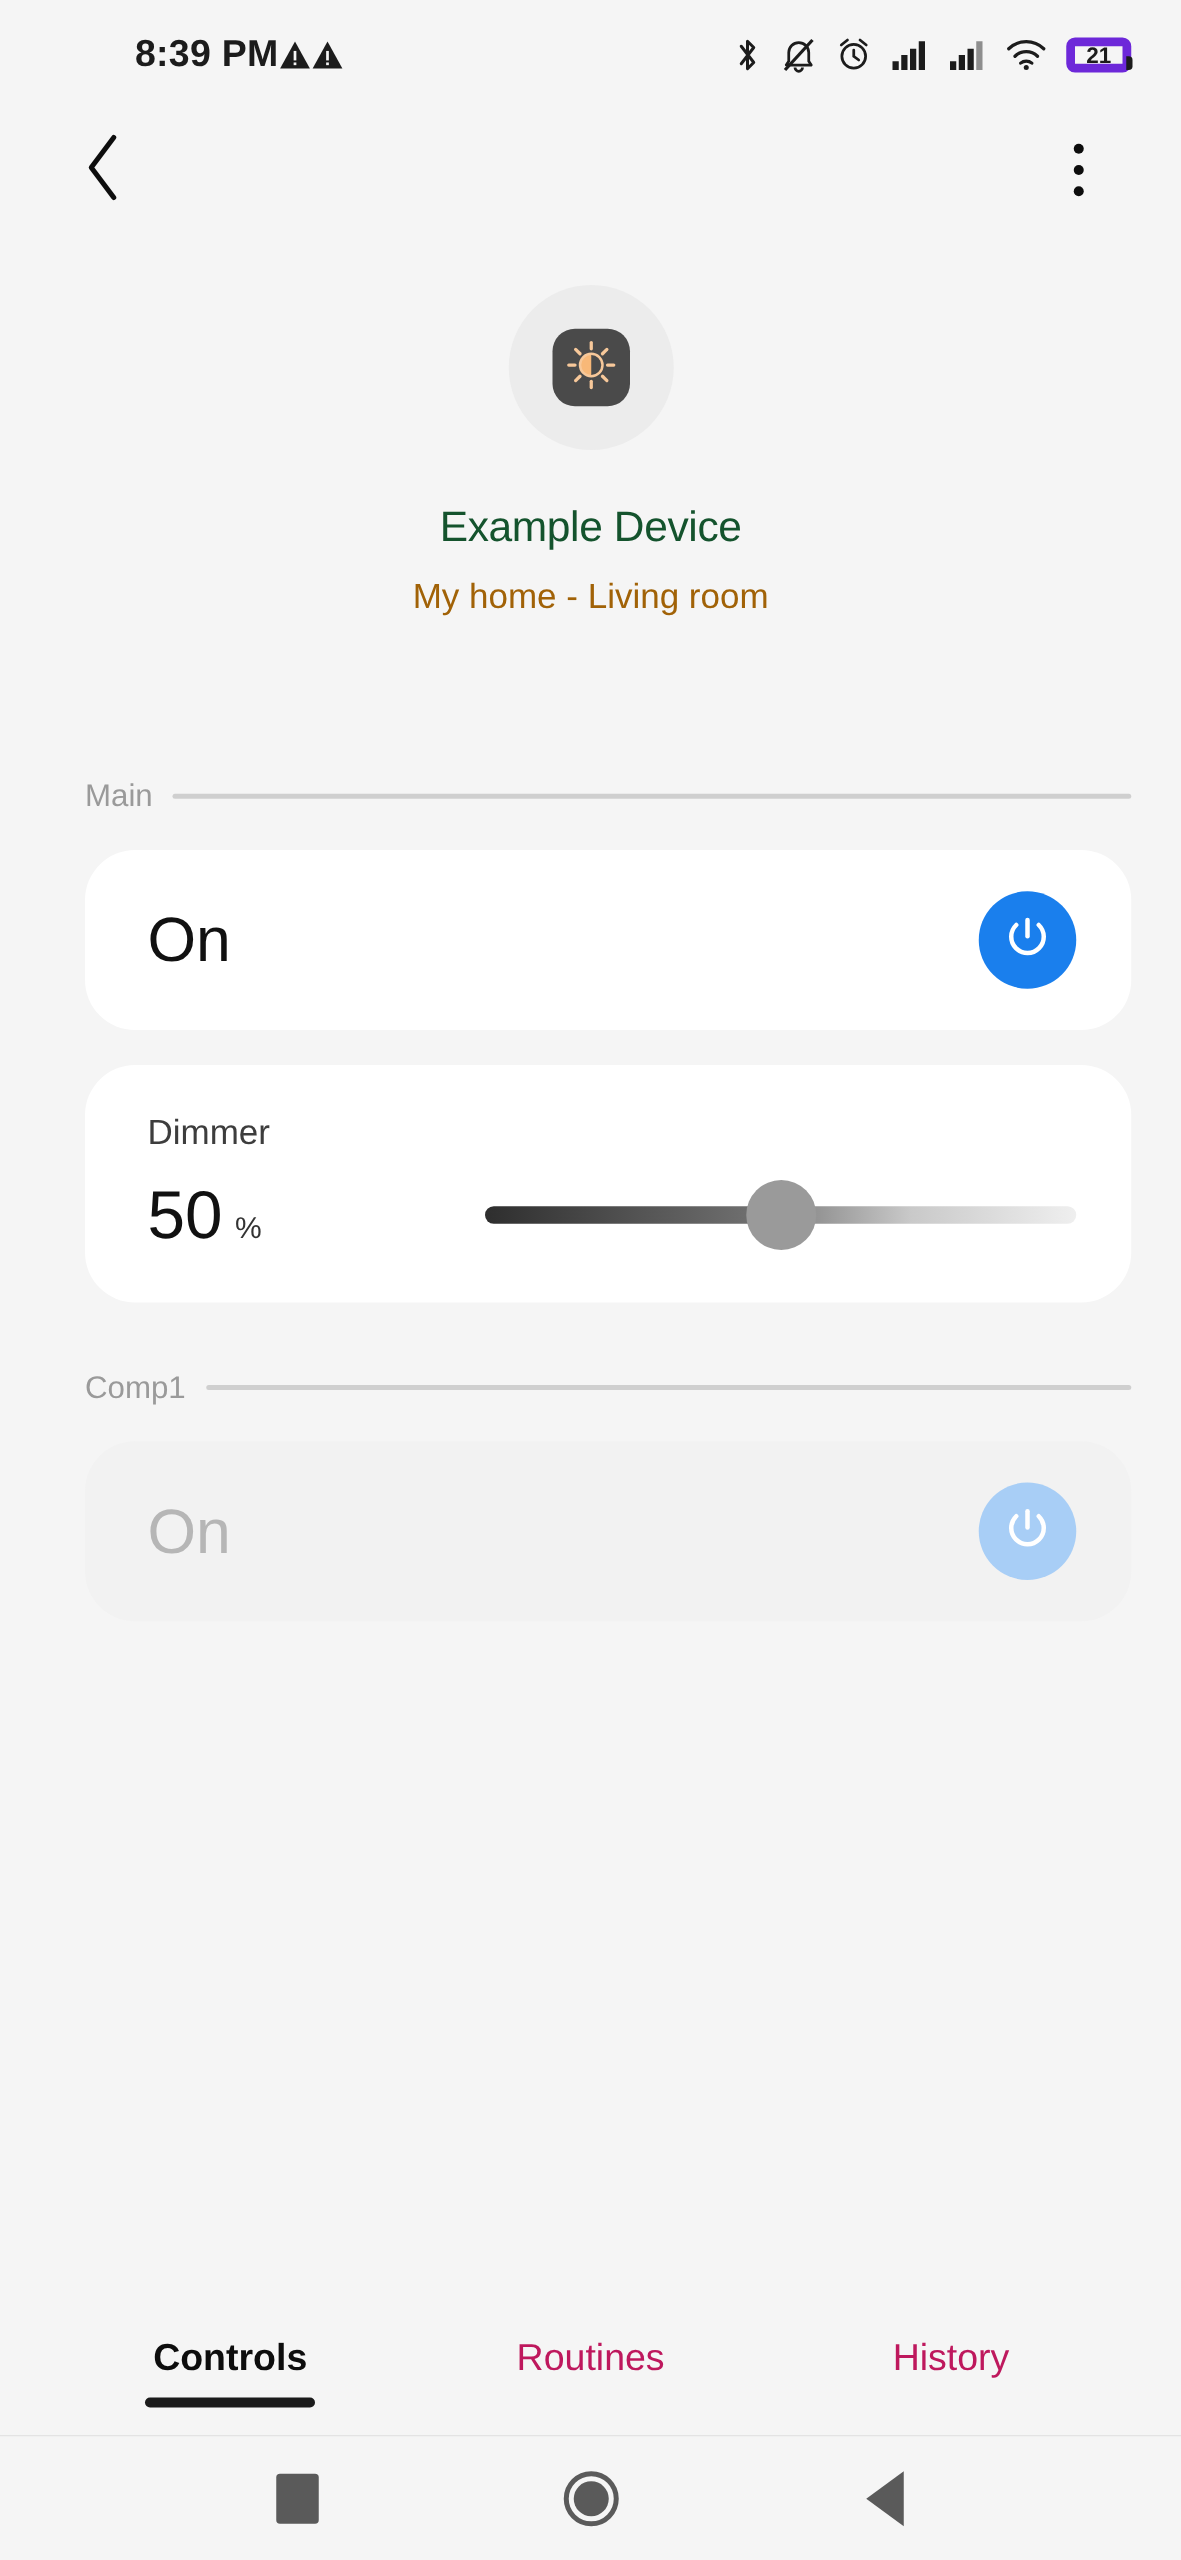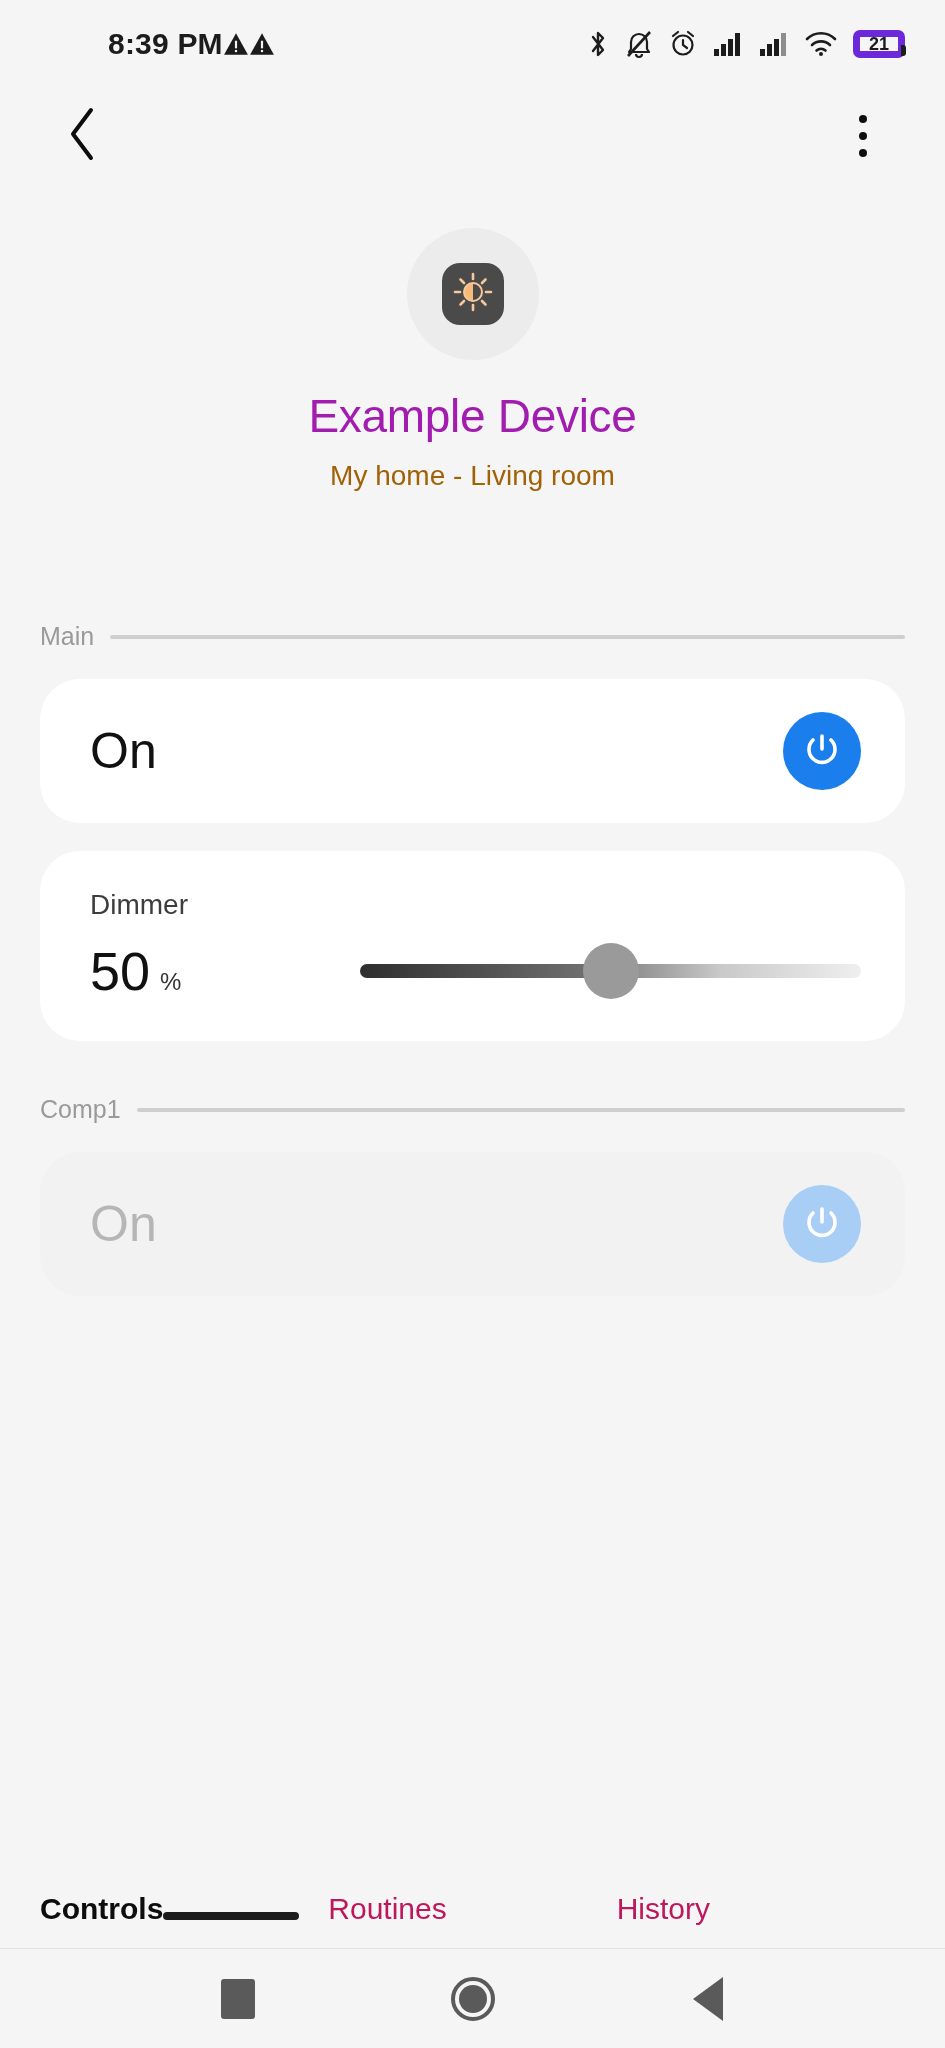--- a/index.html
+++ b/index.html
@@ -35,25 +35,25 @@
   .back-btn { width:64px; height:64px; display:flex; align-items:center; justify-content:center; cursor:pointer; }
   .kebab { width:64px; height:64px; display:flex; flex-direction:column; align-items:center; justify-content:center; gap:9px; cursor:pointer; }
   .kebab i { width:8px; height:8px; border-radius:50%; background:#0d0d0d; display:block; }
 
   
   .hero { flex:none; display:flex; flex-direction:column; align-items:center; padding-top:44px; }
   .hero-circle { width:132px; height:132px; border-radius:50%; background:#ececec;
                  display:flex; align-items:center; justify-content:center; }
   .hero-tile { width:62px; height:62px; border-radius:18px; background:#4a4a4a;
                display:flex; align-items:center; justify-content:center; }
-  .hero-title { margin-top:32px; font-size:46px; font-weight:400; color:#a21caf; letter-spacing:-0.3px; line-height:1.05; }
+  .hero-title { margin-top:45px; font-size:34px; font-weight:400; color:#14532d; letter-spacing:-0.3px; line-height:1.05; }
   .hero-sub { margin-top:20px; font-size:28px; font-weight:400; color:#a16207; }
 
   
-  .content { flex:1 1 auto; padding:0 40px; }
+  .content { flex:1 1 auto; padding:0 40px;margin-left:28px; }
   .section-head { display:flex; align-items:center; gap:16px; margin-top:0; }
   .section-label { font-size:25px; color:#9a9a9a; white-space:nowrap; }
   .section-rule { flex:1; height:4px; background:#cfcfcf; border-radius:2px; }
 
   .card { background:#ffffff; border-radius:40px; margin-top:28px; }
   .card.disabled { background:#f2f2f2; }
 
   .card-onoff { height:144px; display:flex; align-items:center; justify-content:space-between; padding:0 44px 0 50px; }
   .onoff-text { font-size:50px; color:#111; font-weight:400; }
   .onoff-text.dim { color:#b6b6b6; }
@@ -69,21 +69,21 @@
   .dimmer-num { font-size:54px; color:#111; line-height:1; }
   .dimmer-pct { font-size:24px; color:#333; }
   .slider-wrap { position:relative; flex:1; height:56px; display:flex; align-items:center; }
   .slider-track { position:absolute; left:0; right:0; height:14px; border-radius:7px;
       background:linear-gradient(to right,#2e2e2e 0%,#6f6f6f 45%,#c9c9c9 72%,#efefef 100%); }
   .slider-thumb { position:absolute; width:56px; height:56px; border-radius:50%; background:#9a9a9a;
       transform:translateX(-50%); cursor:pointer; }
 
   
   .tabs { flex:none; display:flex; align-items:flex-end; height:120px; padding:0 40px; }
-  .tab { flex:1; display:flex; flex-direction:row; align-items:center; cursor:pointer; padding-bottom:22px; }
+  .tab { flex:1; display:flex; flex-direction:column; align-items:center; cursor:pointer; padding-bottom:22px; }
   .tab-label { font-size:30px; color:#be185d; }
   .tab.active .tab-label { color:#0d0d0d; font-weight:700; }
   .tab-underline { margin-top:14px; width:136px; height:8px; border-radius:4px; background:transparent; }
   .tab.active .tab-underline { background:#1b1b1b; }
 
   
   .navbar { flex:none; height:100px; border-top:1px solid #e3e3e3;
             display:flex; align-items:center; justify-content:space-around; padding:0 120px; }
   .nav-btn { width:80px; height:80px; display:flex; align-items:center; justify-content:center; cursor:pointer; }
   .nav-square { width:34px; height:40px; background:#5a5a5a; border-radius:3px; }

